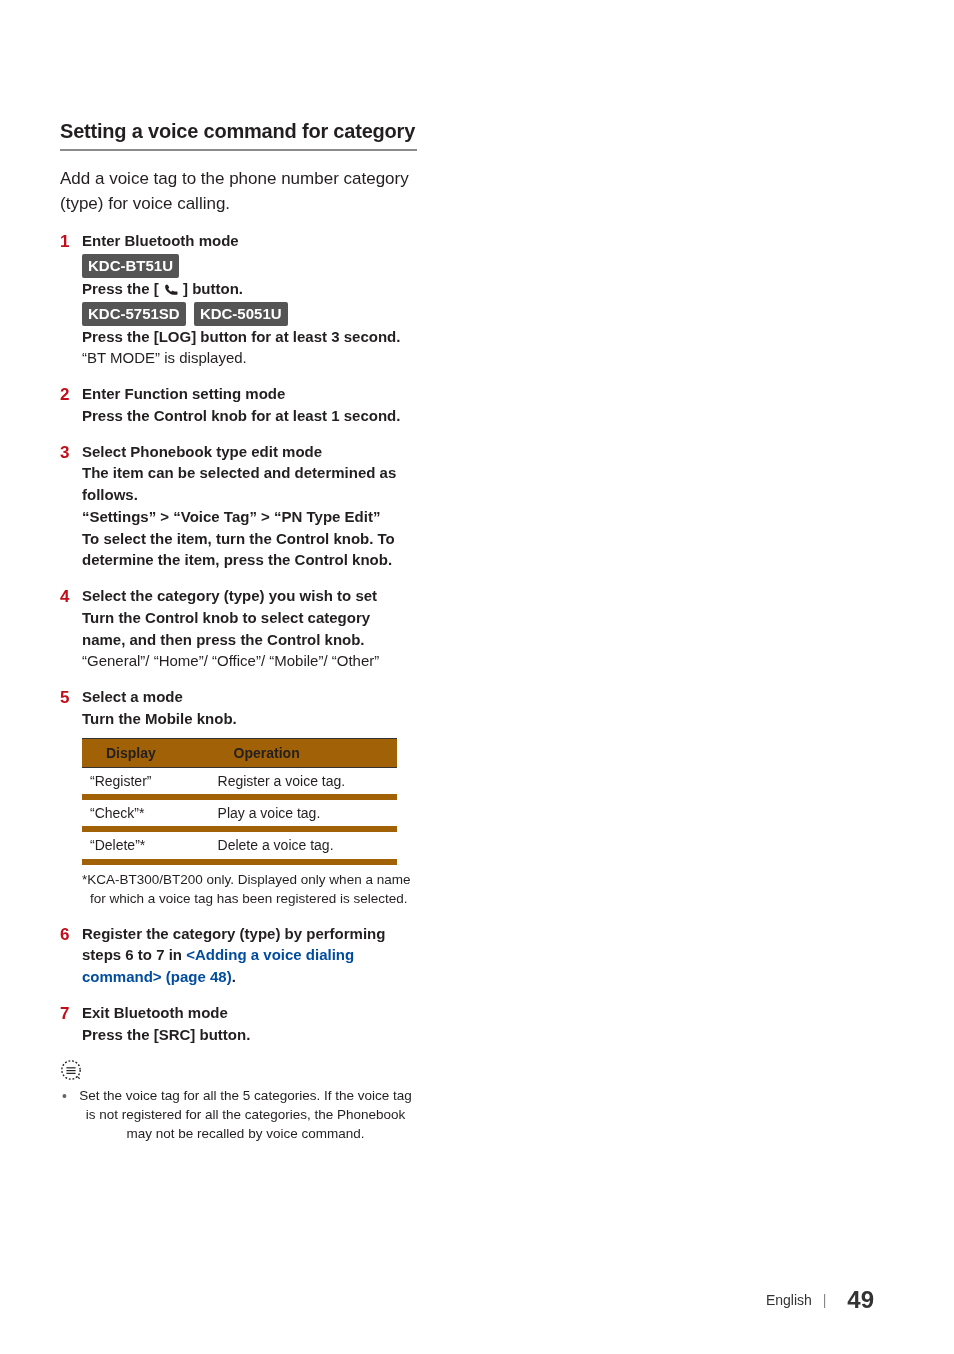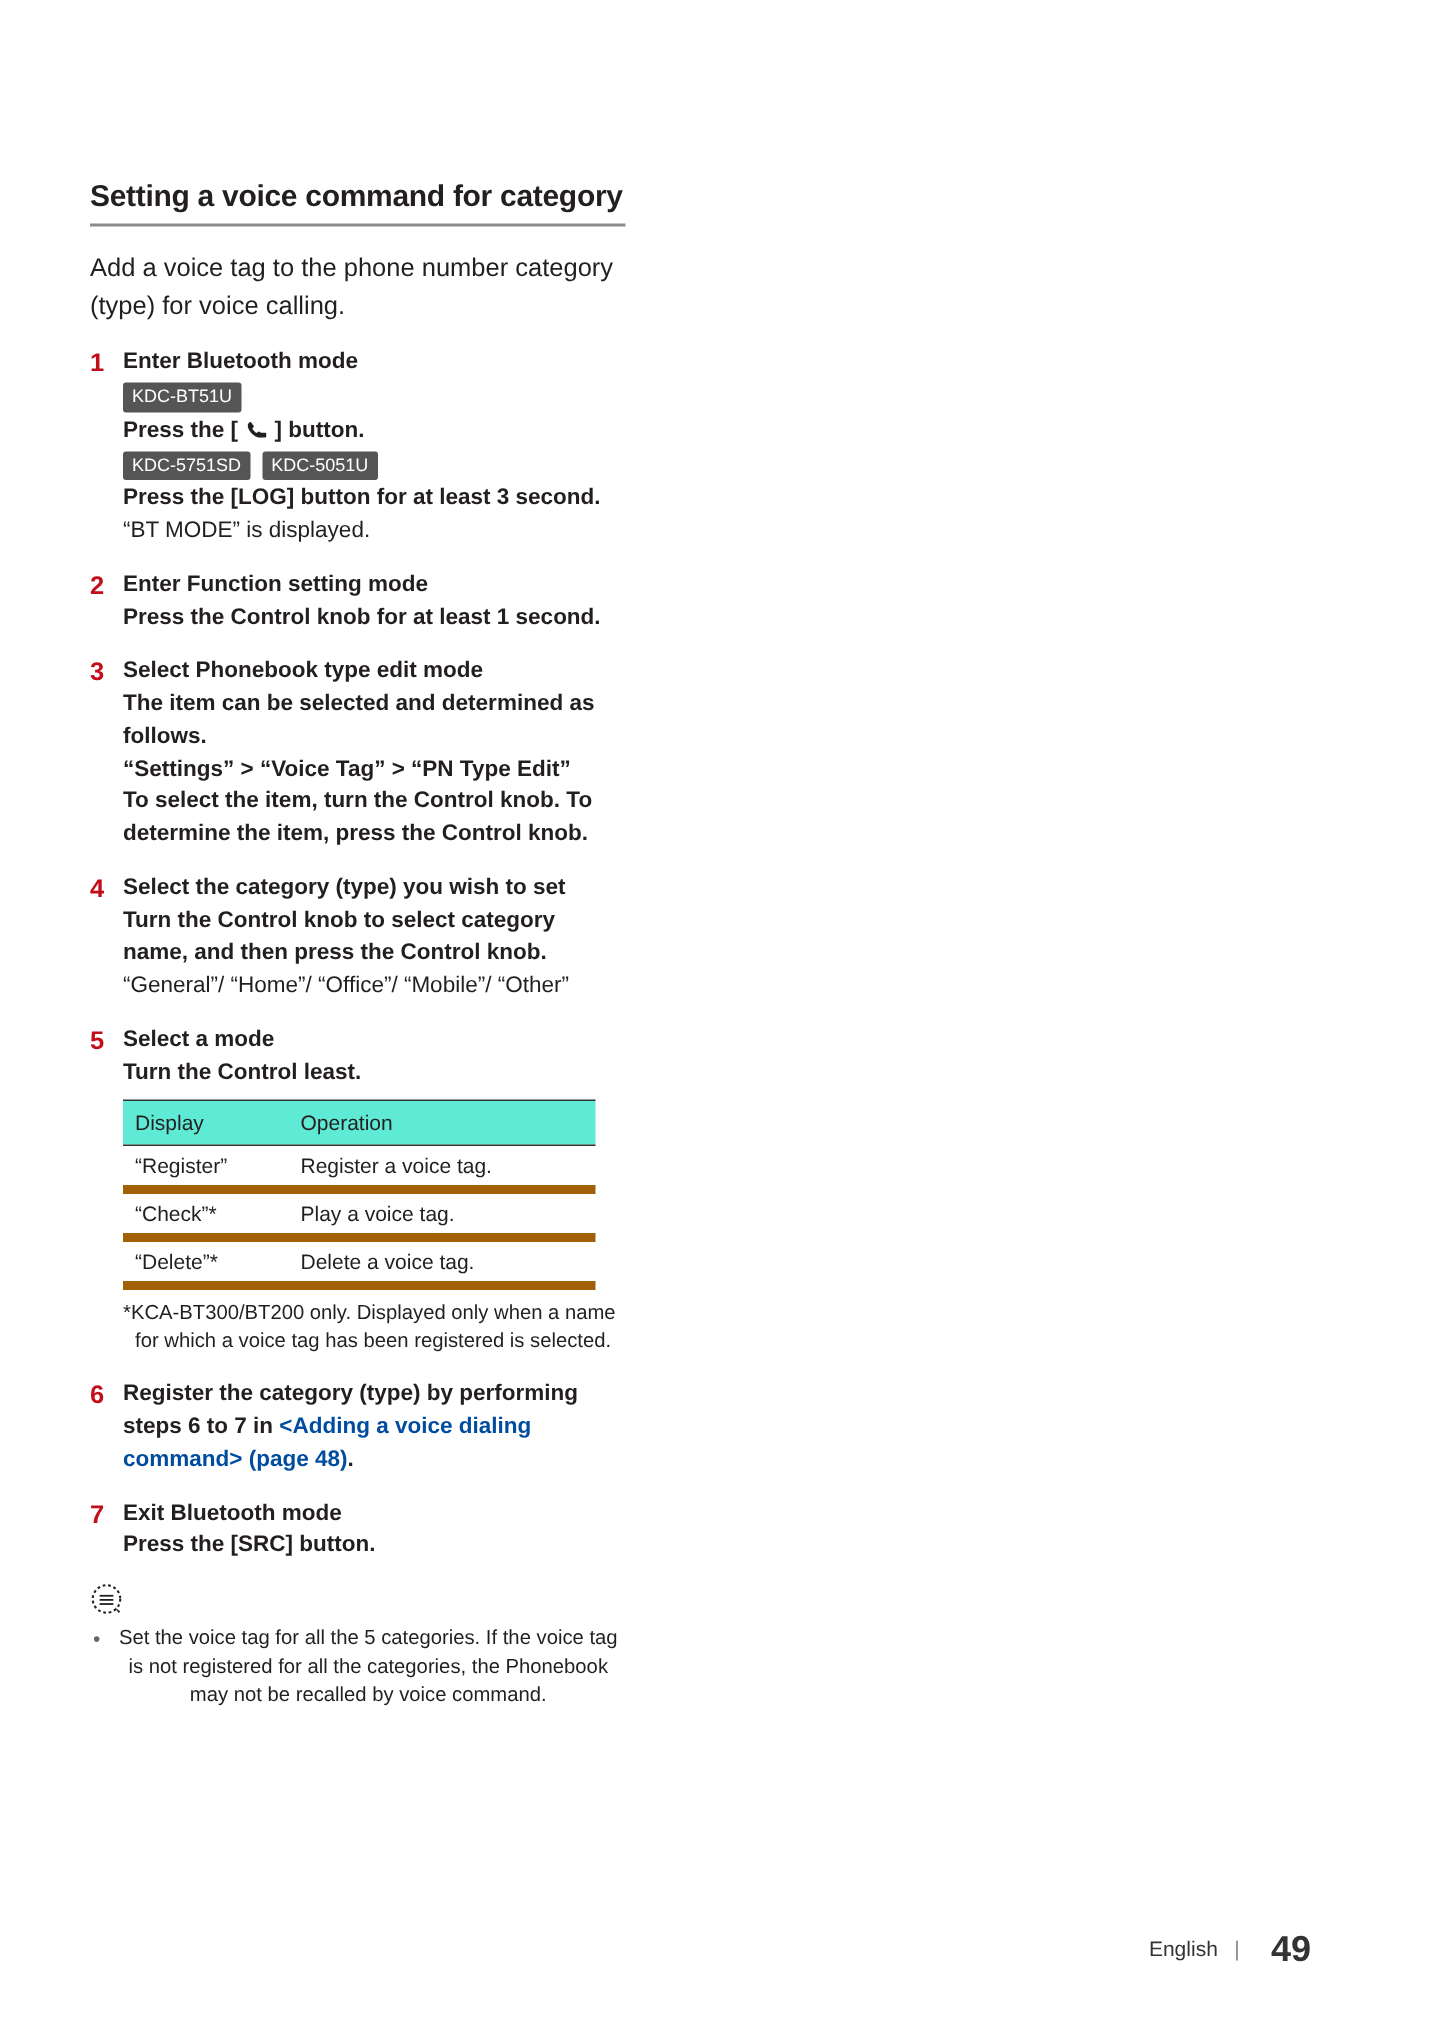--- a/index.html
+++ b/index.html
@@ -47,46 +47,46 @@
     top: 0;
     color: #c20e1a;
     font-weight: 800;
     font-size: 17px;
   }
   .bold { font-weight: 700; }
   .badge {
     display: inline-block;
     background: #555;
     color: #fff;
-    font-size: 12px;
-    font-weight: 400;
+    font-size: 15px;
+    font-weight: 700;
     padding: 1px 6px;
     border-radius: 2px;
     vertical-align: middle;
     margin-right: 4px;
   }
   .btn-icon {
     display: inline-block;
     width: 16px; height: 13px;
     vertical-align: -2px;
   }
   .step-block { margin-top: 2px; }
   .gt { font-weight: 700; }
   .link { color: #004c9e; font-weight: 700; }
   table.modes {
     width: 94%;
     border-collapse: collapse;
     margin: 8px 0 6px 0;
     font-size: 14px;
   }
   table.modes th {
-    background: #5eead4;
+    background: #a16207;
     text-align: left;
-    font-weight: 400;
-    padding: 4px 8px;
+    font-weight: 700;
+    padding: 4px 24px;
     border-top: 1px solid #333;
     border-bottom: 1px solid #333;
   }
   table.modes td {
     padding: 3px 8px;
     border-bottom: 6px solid #a16207;
   }
   .footnote {
     font-size: 13.5px;
     line-height: 1.4;
@@ -185,21 +185,21 @@
     </li>
 
     <li>
       <div class="bold">Select the category (type) you wish to set</div>
       <div class="bold">Turn the Control knob to select category name, and then press the Control knob.</div>
       <div>“General”/ “Home”/ “Office”/ “Mobile”/ “Other”</div>
     </li>
 
     <li>
       <div class="bold">Select a mode</div>
-      <div class="bold">Turn the Control least.</div>
+      <div class="bold">Turn the Mobile knob.</div>
 
       <table class="modes">
         <thead>
           <tr>
             <th>Display</th>
             <th>Operation</th>
           </tr>
         </thead>
         <tbody>
           <tr>

